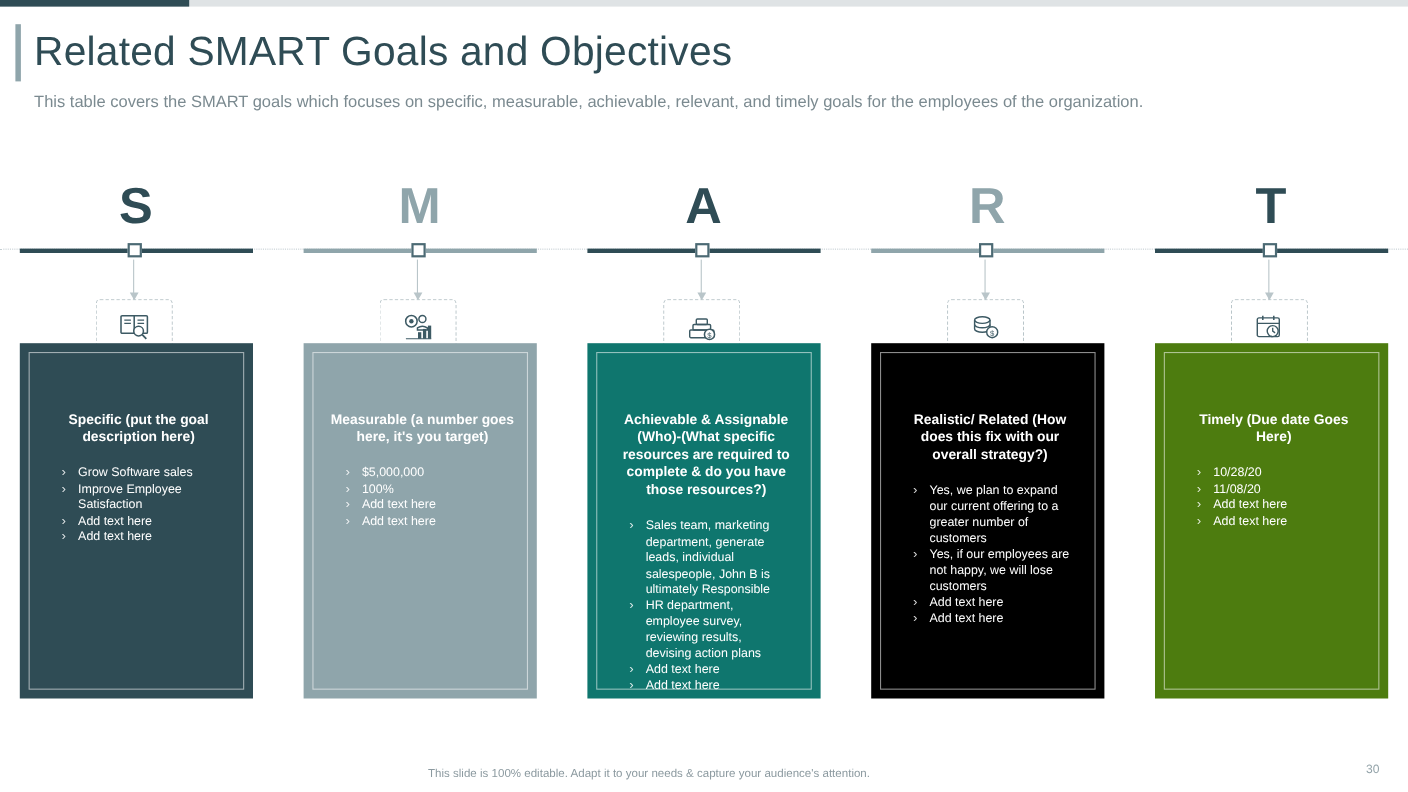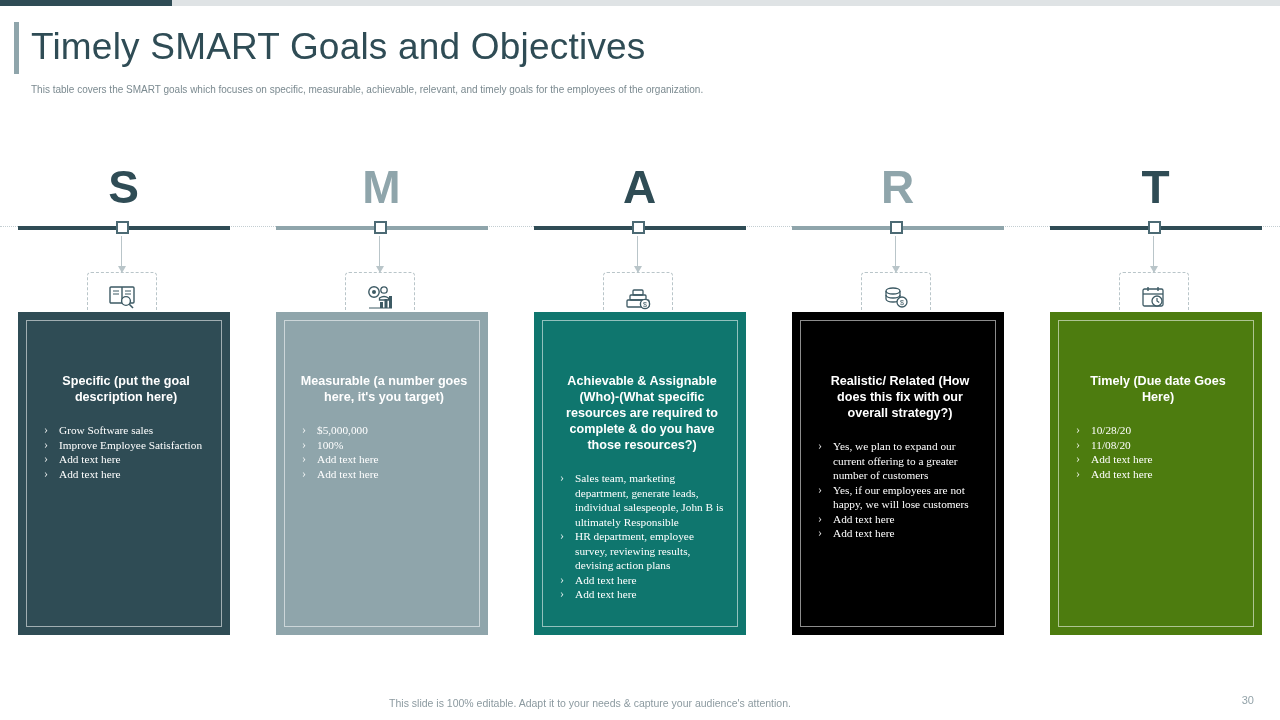--- a/index.html
+++ b/index.html
@@ -48,21 +48,21 @@
     left: 31px;
     font-size: 37px;
     color: #2f4c55;
     letter-spacing: 0.2px;
     white-space: nowrap;
   }
   .page-subtitle {
     position: absolute;
     top: 84px;
     left: 31px;
-    font-size: 10px;
+    font-size: 15px;
     color: #7b8a90;
     white-space: nowrap;
   }
 
   
   .baseline {
     position: absolute;
     top: 226px;
     left: 0;
     width: 1280px;
@@ -180,25 +180,24 @@
     padding: 52px 10px 10px 14px;
   }
   .card-heading {
     color: #ffffff;
     font-size: 12.6px;
     font-weight: bold;
     text-align: center;
     line-height: 16px;
   }
   .card-list {
-    margin: 0;
+    margin: 12px;
     padding: 0;
     list-style: none;
     margin-top: 18px;
-    font-family: Liberation Serif, serif;
   }
   .card-list li {
     position: relative;
     color: #ffffff;
     font-size: 11.3px;
     line-height: 14.5px;
     padding-left: 18px;
     margin-bottom: 0px;
   }
   .card-list li:before {
@@ -230,21 +229,21 @@
     margin-top: 48px;
   }
 </style>
 </head>
 <body>
 
 <div class="top-bar"></div>
 <div class="top-bar-accent"></div>
 <div class="left-rail"></div>
 
-<div class="page-title">Timely SMART Goals and Objectives</div>
+<div class="page-title">Related SMART Goals and Objectives</div>
 <div class="page-subtitle">This table covers the SMART  goals which focuses on specific, measurable, achievable, relevant, and timely goals for the employees of the organization.</div>
 
 <div class="baseline"></div>
 
 <div class="col" style="left:18px;">
   <div class="col-letter" style="color:#2f4c55;">S</div>
   <div class="col-line" style="background:#2f4c55;"></div>
   <div class="col-node"></div>
   <div class="col-arrow"></div>
   <div class="icon-badge">

